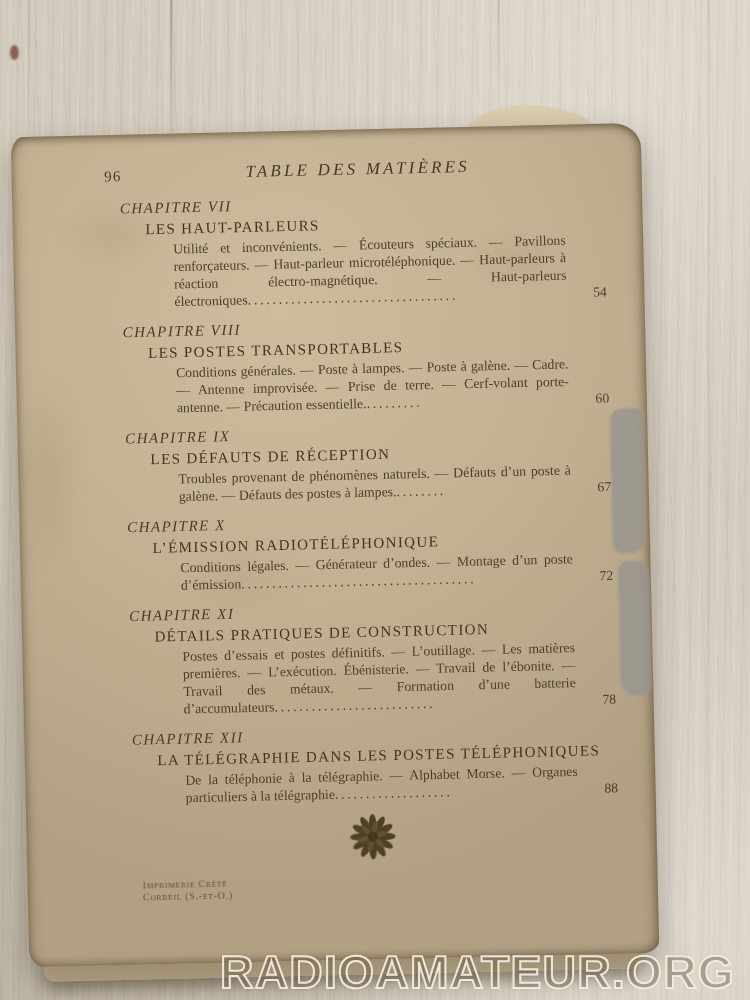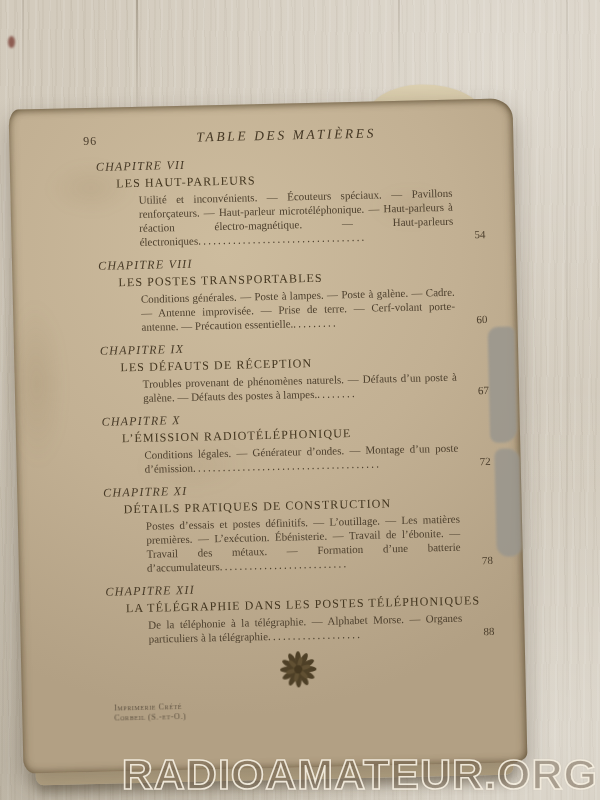--- a/index.html
+++ b/index.html
@@ -72,22 +72,22 @@
         line-height:14px;text-align:justify;color:#4c3f2d;}
   .dots{letter-spacing:2.2px;}
   .pnum{position:absolute;right:-6px;bottom:0;font-size:11px;}
 
   .ornament{width:36px;height:36px;margin:6px auto 12px;display:block;opacity:.92;filter:blur(.3px);}
   .imprint{margin-left:6px;font-size:8px;line-height:10px;letter-spacing:.6px;
            color:#5d5140;font-variant:small-caps;filter:blur(.35px);}
 
   
   .watermark{
-    position:absolute;right:2px;bottom:1px;z-index:60;
-    font-family:"Liberation Sans", sans-serif;font-weight:700;font-size:43px;
+    position:absolute;right:12px;bottom:1px;z-index:60;
+    font-family:"Liberation Sans", sans-serif;font-weight:700;font-size:37px;
     letter-spacing:1px;white-space:nowrap;
     color:rgba(125,110,88,0.30);
     -webkit-text-stroke:1.6px rgba(246,240,226,0.92);
     text-shadow:0 0 2px rgba(90,75,55,0.25);
   }
 </style>
 </head>
 <body>
 
 <div class="wood">

